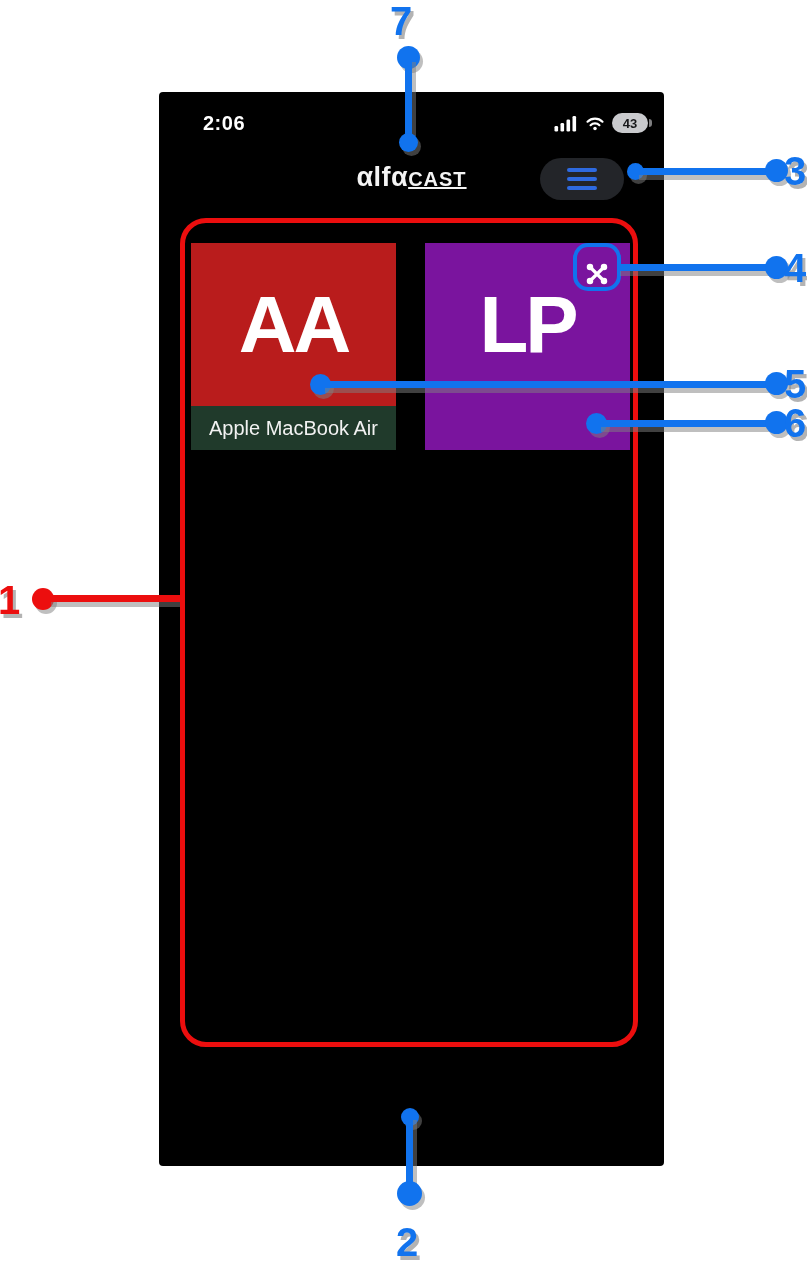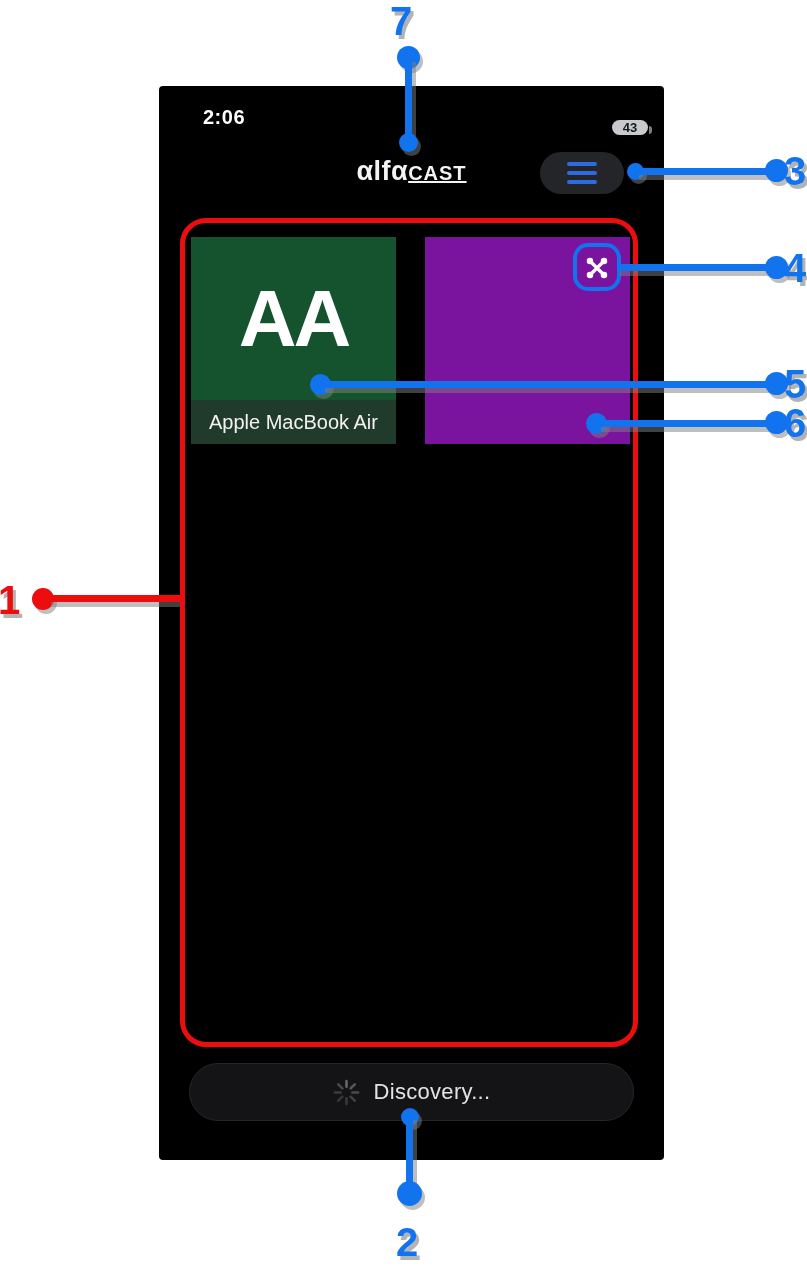--- a/index.html
+++ b/index.html
@@ -4,41 +4,41 @@
 <style>
   * { margin:0; padding:0; box-sizing:border-box; }
   html,body { width:807px; height:1280px; }
   body {
     position:relative; overflow:hidden; background:#ffffff;
     font-family:"Liberation Sans","DejaVu Sans",sans-serif;
   }
   .abs { position:absolute; }
 
   
-  .phone { left:159px; top:86px; width:505px; height:1074px; background:#000; border-radius:4px; }
+  .phone { left:159px; top:92px; width:505px; height:1074px; background:#000; border-radius:4px; }
 
   
   .time { left:44px; top:20px; color:#fff; font-size:20px; font-weight:700; letter-spacing:.5px; }
-  .sicons { right:16px; top:20px; display:flex; align-items:center; gap:7px; height:22px;flex-direction:column; }
+  .sicons { right:16px; top:20px; display:flex; align-items:center; gap:7px; height:22px; }
   .battery { position:relative; width:36px; height:20px; background:#c9cacd; border-radius:10px;
              display:flex; align-items:center; justify-content:center; }
   .battery span { color:#17181a; font-size:13px; font-weight:700; }
   .bnub { position:absolute; right:-4px; top:6px; width:3px; height:8px; background:#7e7e80; border-radius:0 3px 3px 0; }
 
   
   .app-title { left:0; top:70px; width:100%; display:flex; justify-content:center; align-items:baseline; color:#f4f4f4; }
   .t-alpha { font-size:27px; font-weight:700; letter-spacing:.5px; }
   .t-cast  { font-size:20px; font-weight:700; letter-spacing:1px;text-decoration:underline; }
   .menu-btn { left:381px; top:66px; width:84px; height:42px; background:#232529; border-radius:21px;
               display:flex; flex-direction:column; justify-content:center; align-items:center; gap:5px; cursor:pointer; }
   .menu-btn i { display:block; width:30px; height:4px; background:#2e6ae0; border-radius:2px; }
 
   
   .tile { top:151px; width:205px; height:207px; overflow:hidden; }
-  .tile-aa { left:32px;  background:#14532d; }
+  .tile-aa { left:32px;  background:#b91c1c; }
   .tile-lp { left:266px; background:#7a149e; }
   .initials { position:absolute; left:0; top:0; width:100%; height:163px;
               display:flex; align-items:center; justify-content:center;
               color:#fff; font-size:80px; font-weight:700; letter-spacing:-3px; }
   .tile-label { position:absolute; left:0; bottom:0; width:100%; height:44px;
                 display:flex; align-items:center; justify-content:center;
                 color:#f2f2f2; font-size:20px; }
   .tile-aa .tile-label { background:#203a2b; }
   .tile-lp .tile-label { background:#3a1444; }
   .x-icon { position:absolute; left:158px; top:17px; width:28px; height:28px; }
@@ -95,44 +95,30 @@
         <i style="display:block;width:30px;height:4px;background:#2e6ae0;border-radius:2px;"></i>
       </div>
   </div>
 
   <div class="abs tile tile-aa">
     <div class="initials">AA</div>
     <div class="tile-label">Apple MacBook Air</div>
   </div>
 
   <div class="abs tile tile-lp">
+    <div class="initials">LP</div>
     <svg class="x-icon" viewBox="0 0 26 26">
       <path d="M6.5 6.5 L19.5 19.5 M19.5 6.5 L6.5 19.5" stroke="#fff" stroke-width="3" stroke-linecap="round"></path>
       <circle cx="6.5" cy="6.5" r="3" fill="#fff"></circle>
       <circle cx="19.5" cy="6.5" r="3" fill="#fff"></circle>
       <circle cx="6.5" cy="19.5" r="3" fill="#fff"></circle>
       <circle cx="19.5" cy="19.5" r="3" fill="#fff"></circle>
     </svg>
   </div>
 
-  <div class="abs discovery">
-    <svg width="27" height="27" viewBox="0 0 28 28">
-      <g stroke="#6e6e6e" stroke-width="2.6" stroke-linecap="round">
-        <line x1="14" y1="2" x2="14" y2="8" opacity="0.95"></line>
-        <line x1="22.5" y1="5.5" x2="18.3" y2="9.7" opacity="0.75"></line>
-        <line x1="26" y1="14" x2="20" y2="14" opacity="0.6"></line>
-        <line x1="22.5" y1="22.5" x2="18.3" y2="18.3" opacity="0.5"></line>
-        <line x1="14" y1="26" x2="14" y2="20" opacity="0.42"></line>
-        <line x1="5.5" y1="22.5" x2="9.7" y2="18.3" opacity="0.38"></line>
-        <line x1="2" y1="14" x2="8" y2="14" opacity="0.45"></line>
-        <line x1="5.5" y1="5.5" x2="9.7" y2="9.7" opacity="0.6"></line>
-      </g>
-    </svg>
-    <span>Discovery...</span>
-  </div>
 </div>
 
 <div class="abs ann ann-rect"></div>
 <div class="abs ann num red" style="left:-2px; top:580px;">1</div>
 <div class="abs ann dot red" style="left:32px; top:588px; width:22px; height:22px;"></div>
 <div class="abs ann hline red" style="left:51px; top:595px; width:129px;"></div>
 
 <div class="abs ann num" style="left:390px; top:1px;">7</div>
 <div class="abs ann dot" style="left:397px; top:46px; width:23px; height:23px;"></div>
 <div class="abs ann vline" style="left:405px; top:62px; height:74px;"></div>

